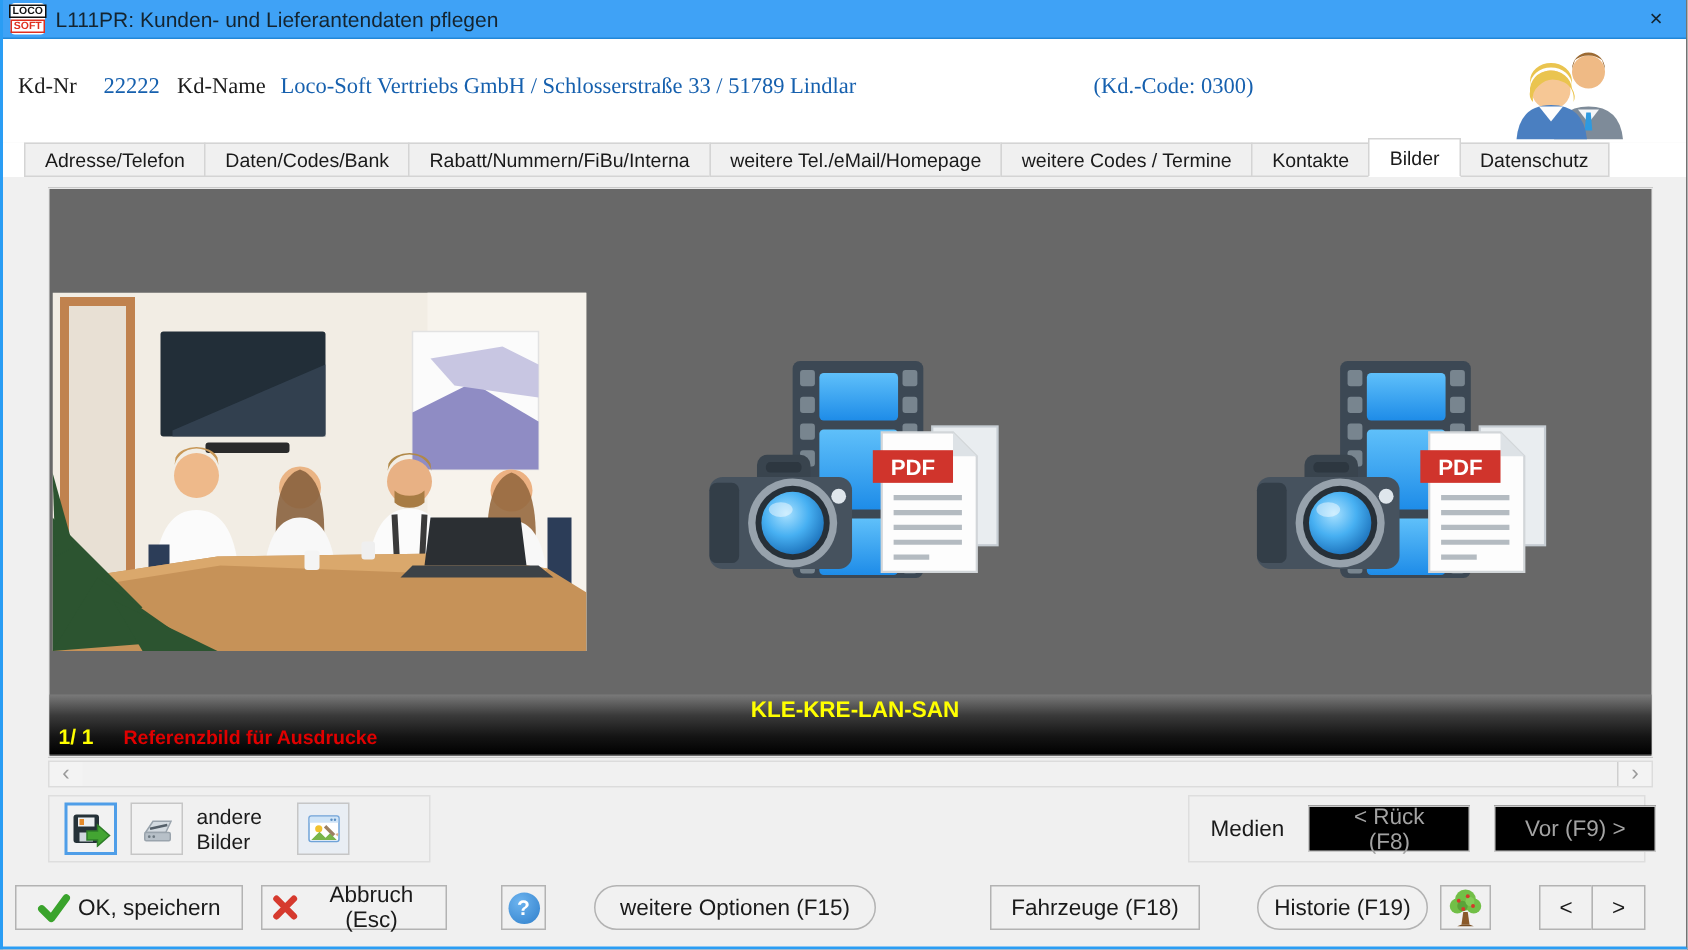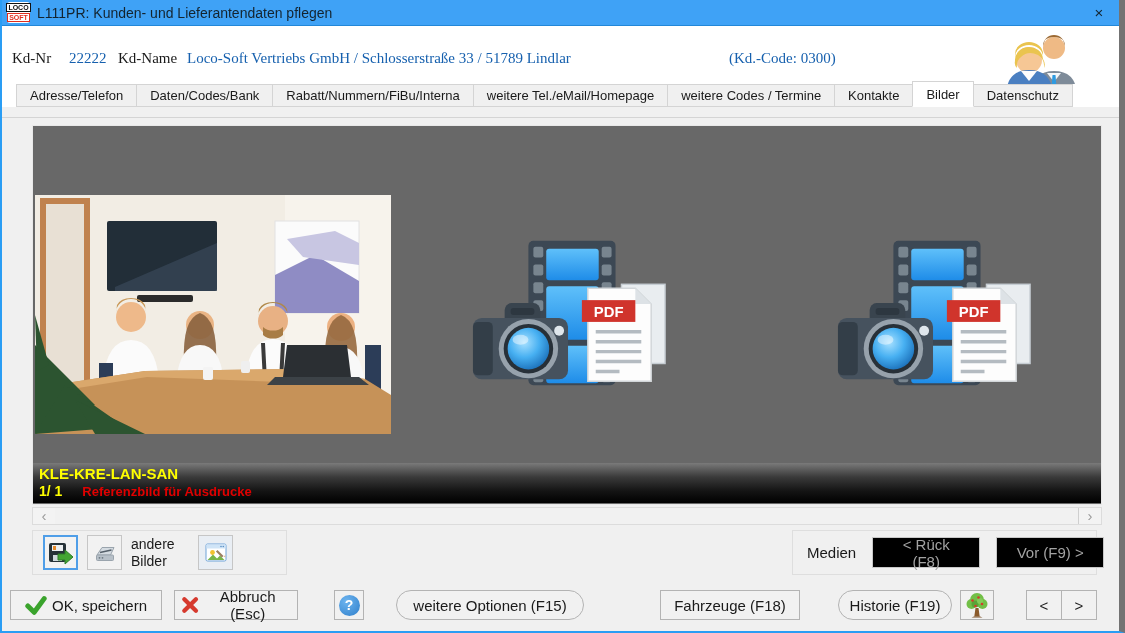--- a/index.html
+++ b/index.html
@@ -1,47 +1,47 @@
 <!DOCTYPE html>
 <html><head>
 <meta charset="utf-8">
 <style>
   html,body{margin:0;padding:0;background:#d6d6d6;font-family:"Liberation Sans",sans-serif;}
   .window{position:relative;width:1125px;height:633px;background:#f0f0f0;box-sizing:border-box;
-          border-left:2px solid #2a9df4;border-right:6px solid #737373;border-bottom:2px solid #2a9df4;overflow:hidden;}
+          border-left:2px solid #2a9df4;border-right:1px solid #737373;border-bottom:2px solid #2a9df4;overflow:hidden;}
   
   .titlebar{position:absolute;left:0;top:0;width:100%;height:26px;background:#3fa2f6;display:flex;align-items:center;
             padding:0 5px;box-sizing:border-box;border-bottom:1px solid #2287d8;}
   .logo{width:23px;height:21px;background:#fff;border-radius:3px;display:flex;flex-direction:column;align-items:center;
         justify-content:center;margin-right:7px;flex:0 0 auto;}
   .logo .lt{font-size:7px;font-weight:bold;color:#111;border:1px solid #111;line-height:1.05;padding:0 1px;}
   .logo .lb{font-size:7px;font-weight:bold;color:#e02f1f;border:1px solid #e02f1f;line-height:1.05;padding:0 1px;margin-top:1px;}
   .title{font-size:14px;color:#14242f;}
   .close-btn{margin-left:auto;width:30px;text-align:center;font-size:15px;color:#14242f;cursor:default;}
   
   .header{position:absolute;left:0;top:26px;width:100%;height:69px;background:#fff;}
   .header span{position:absolute;top:24px;font-size:15px;white-space:nowrap;font-family:Liberation Serif, serif;}
   .hl{color:#1a1a1a;}
   .hv{color:#1660ae;}
   .people{position:absolute;right:36px;top:7px;}
   
-  .tabbar{position:absolute;left:0;top:84px;width:100%;height:23px;background:#fff;display:flex;padding-left:14px;box-sizing:border-box;z-index:2;}
+  .tabbar{position:absolute;left:0;top:95px;width:100%;height:23px;background:#fff;display:flex;padding-left:14px;box-sizing:border-box;z-index:2;}
   .tabline{position:absolute;left:0;top:117px;width:100%;height:1px;background:#d4d4d4;z-index:1;}
   .tab{background:#f0f0f0;border:1px solid #d4d4d4;margin-right:-1px;padding:0 13px;font-size:13px;color:#1a1a1a;
        display:flex;align-items:center;height:23px;box-sizing:border-box;z-index:2;}
   .tab.active{background:#fff;border-bottom:1px solid #fff;height:26px;margin-top:-3px;z-index:3;}
   
   .media-area{position:absolute;left:30px;top:125px;width:1070px;height:380px;background:#686868;
               border:1px solid #e8e8e8;box-sizing:border-box;}
   .photo{position:absolute;left:2px;top:69px;width:356px;height:239px;display:block;}
   .micon{position:absolute;top:112px;width:198px;height:150px;}
   .micon.m1{left:438px;} .micon.m2{left:803px;}
   .caption{position:absolute;left:0;top:337px;width:100%;height:40px;
            background:linear-gradient(180deg,#7a7a7a 0%,#3a3a3a 35%,#141414 70%,#000 100%);}
-  .cap-title{color:#ffff00;font-weight:bold;font-size:15px;padding:2px 0 0 6px;line-height:18px;}
+  .cap-title{color:#ffff00;font-weight:bold;font-size:15px;padding:2px 0 0 6px;line-height:18px;text-align:center;}
   .cap-row{display:flex;align-items:baseline;padding-left:6px;font-weight:bold;line-height:17px;}
   .cap-idx{color:#ffff00;font-size:14px;white-space:pre;}
   .cap-note{color:#e00000;font-size:13px;margin-left:20px;}
   
   .hscroll{position:absolute;left:30px;top:507px;width:1070px;height:18px;background:#f3f3f3;border:1px solid #dcdcdc;
            box-sizing:border-box;display:flex;align-items:center;color:#9a9a9a;}
   .sarrow{width:22px;text-align:center;font-size:15px;line-height:16px;}
   .strack{flex:1;height:100%;background:#f1f1f1;}
   .sarrow.right{border-left:1px solid #cfcfcf;}
   

